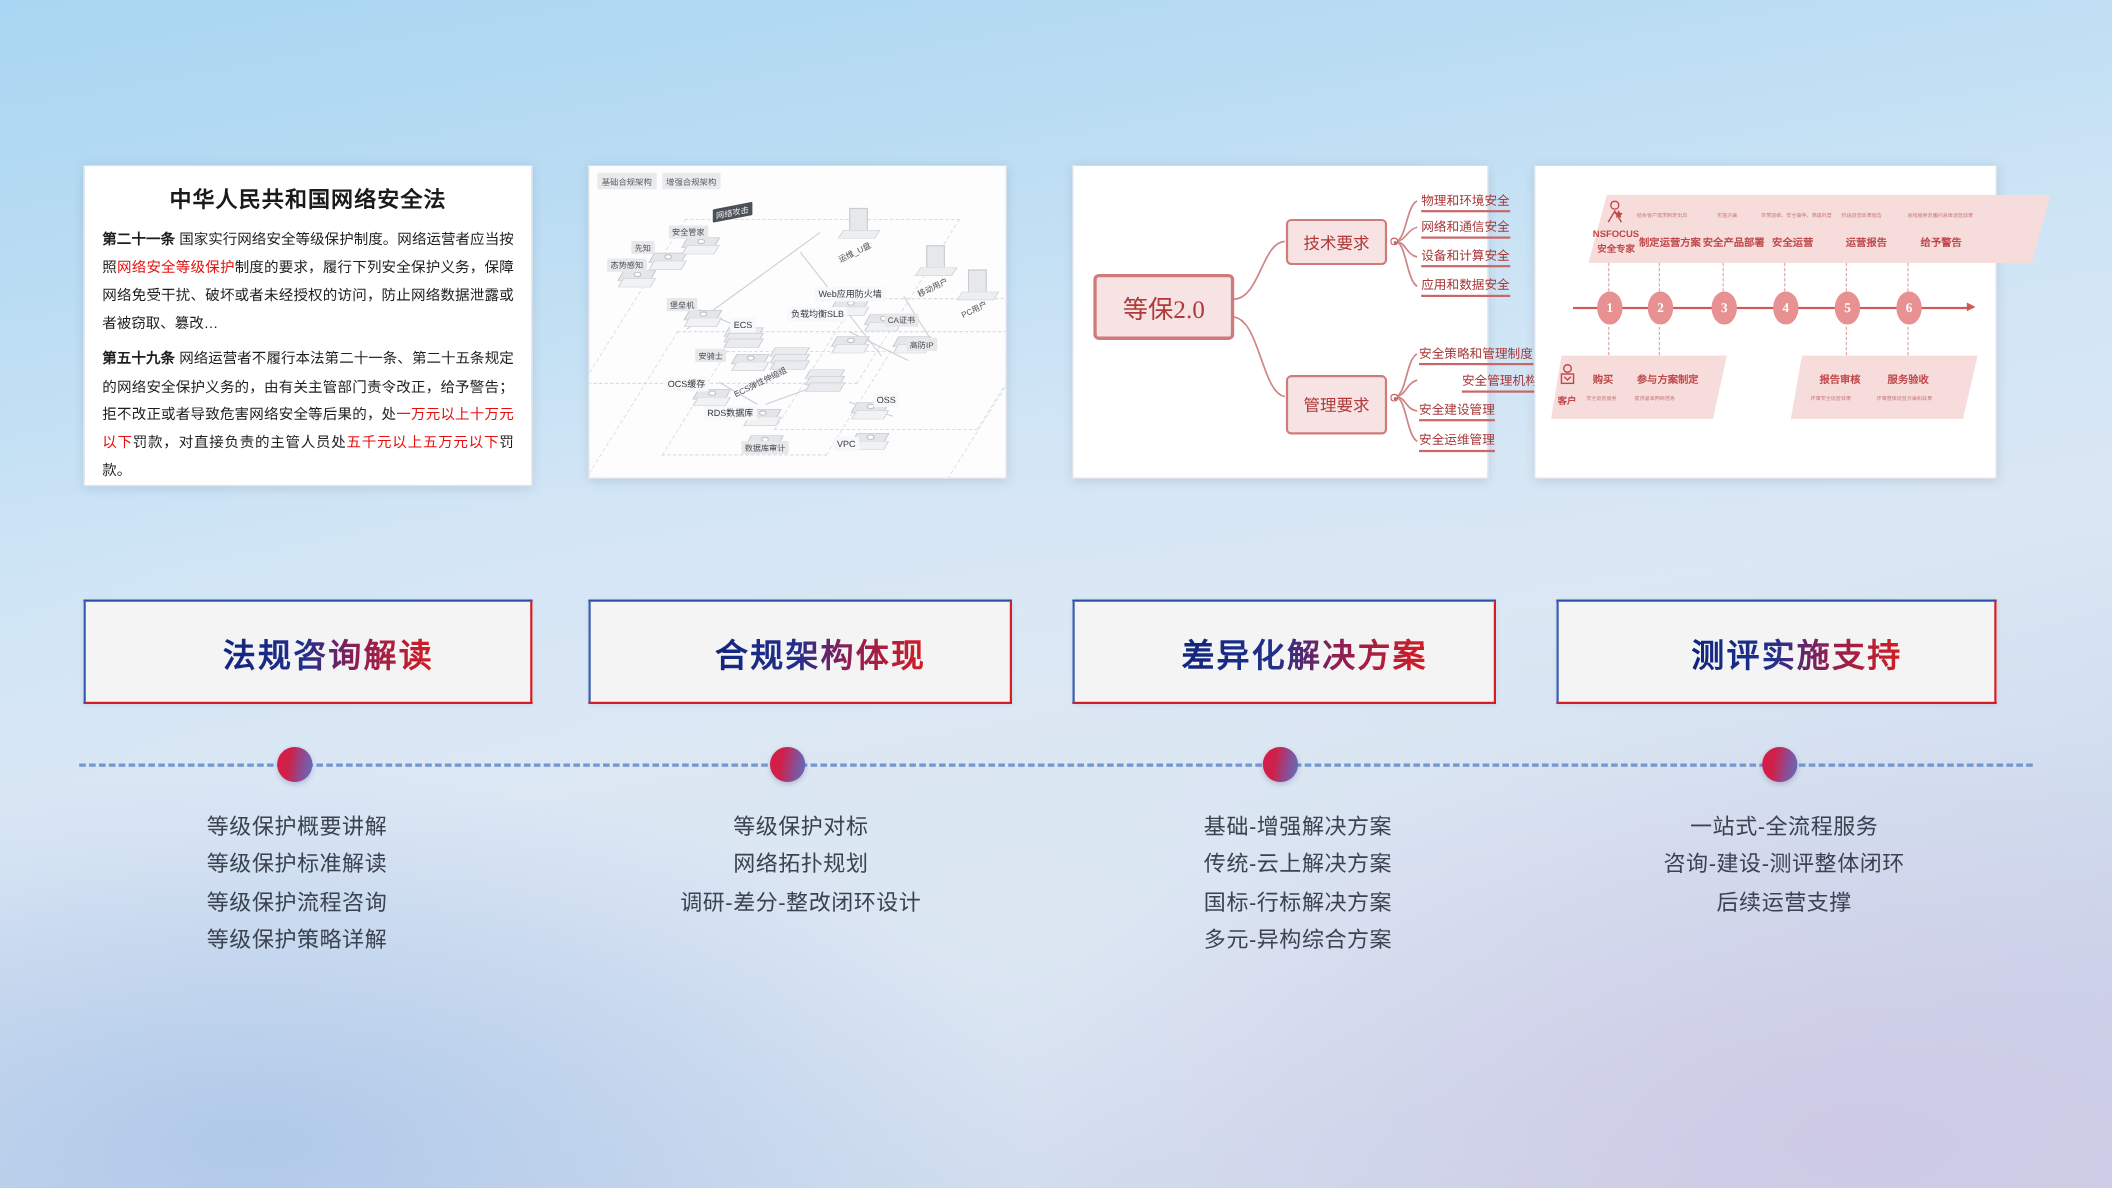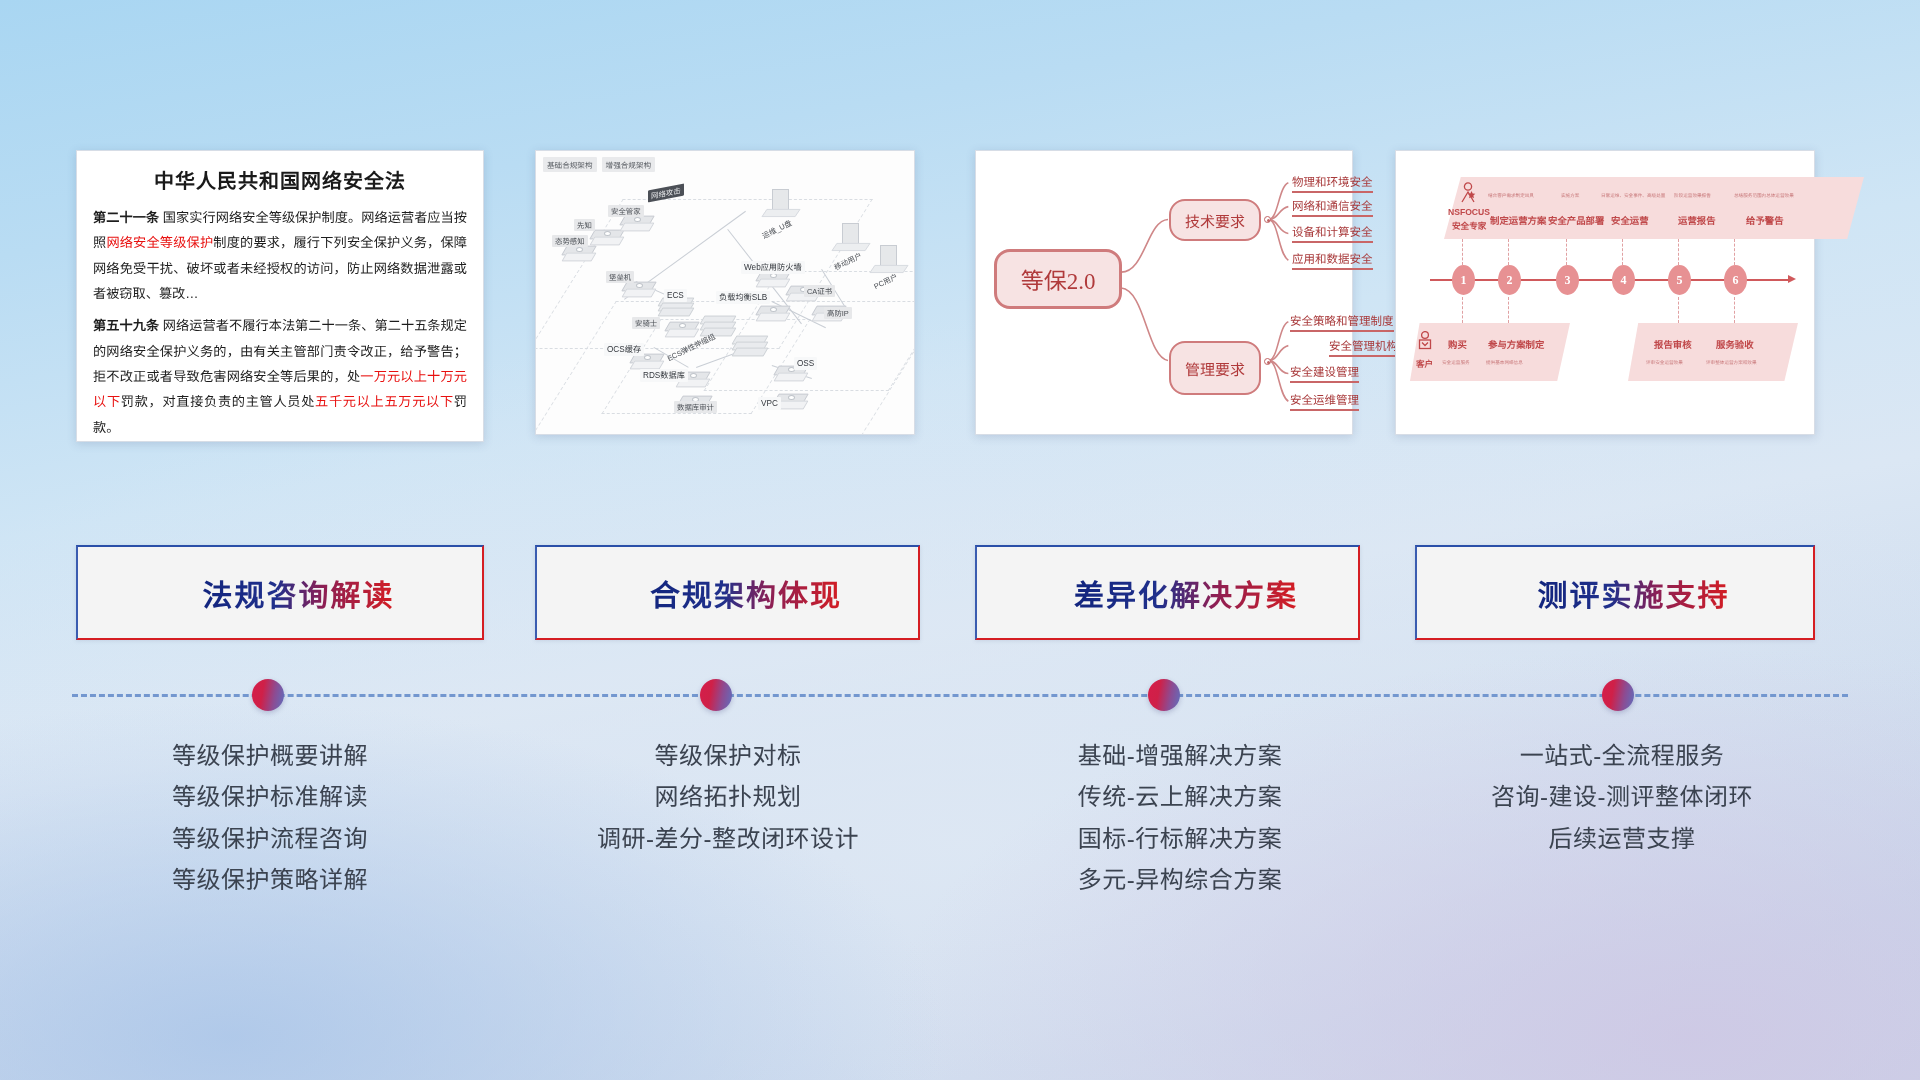--- a/index.html
+++ b/index.html
@@ -90,21 +90,21 @@
   }
   .stack{ position:absolute; width:40px; height:30px; }
   .stack em{
     display:block; position:absolute; left:0; width:32px; height:14px;
     background:#e9ebee; border:1px solid #cbcfd4; transform:skewX(-30deg) scaleY(0.6);
   }
 
   
   .mind{ position:relative; width:100%; height:100%; background:#fff; }
   .mnode{
-    position:absolute; border:2px solid #cf7b7c; border-radius:16px;
+    position:absolute; border:2px solid #cf7b7c; border-radius:5px;
     background:#f7e3e3; color:#b03a3b; text-align:center;
     display:flex; align-items:center; justify-content:center;
     font-family:"Liberation Serif","DejaVu Serif",serif;
   }
   .m-root{ left:18px; top:98px; width:128px; height:60px; font-size:23px; border-width:3px; }
   .m-b1{ left:193px; top:48px;  width:92px; height:42px; font-size:15px; }
   .m-b2{ left:193px; top:190px; width:92px; height:54px; font-size:15px; }
   .mleaf{
     position:absolute; font-size:11.5px; color:#a8393a; white-space:nowrap;
     font-family:"Liberation Serif","DejaVu Serif",serif;
@@ -182,21 +182,21 @@
     position:absolute; top:19px; width:32px; height:32px; border-radius:50%;
     background:linear-gradient(100deg,#d51d4a 0%,#cf2048 34%,#8c4c93 68%,#5f6fbe 100%);
     box-shadow:0 2px 5px rgba(60,60,120,0.25);
   }
   .td1{ left:252px; } .td2{ left:700px; } .td3{ left:1148px; } .td4{ left:1602px; }
 
   
   .lists{ position:absolute; left:0; top:735px; width:1920px; height:240px; }
   .lcol{ position:absolute; top:0; text-align:center; }
   .lcol li{
-    list-style:none; font-size:24px; color:#3b4350; line-height:1.72;
+    list-style:none; font-size:20px; color:#3b4350; line-height:1.72;
     white-space:nowrap; letter-spacing:0.5px;
   }
   .lc1{ left:60px;   width:420px; }
   .lc2{ left:518px;  width:420px; }
   .lc3{ left:970px;  width:420px; }
   .lc4{ left:1412px; width:420px; }
 </style>
 </head>
 <body>
 
@@ -307,21 +307,21 @@
             <div class="bot"></div>
             <div class="dot"></div>
           </div>
         <div class="ntag plain" style="left:205px;top:110px;">Web应用防火墙</div>
 
         <div class="node" style="left:222px;top:152px;">
             <div class="top"></div>
             <div class="bot"></div>
             <div class="dot"></div>
           </div>
-        <div class="ntag plain" style="left:180px;top:140px;">负载均衡SLB</div>
+        <div class="ntag plain" style="left:180px;top:128px;">负载均衡SLB</div>
 
         <div class="node" style="left:252px;top:132px;">
             <div class="top"></div>
             <div class="bot"></div>
             <div class="dot"></div>
           </div>
         <div class="ntag" style="left:268px;top:134px;">CA证书</div>
 
         <div class="node" style="left:278px;top:152px;">
             <div class="top"></div>

